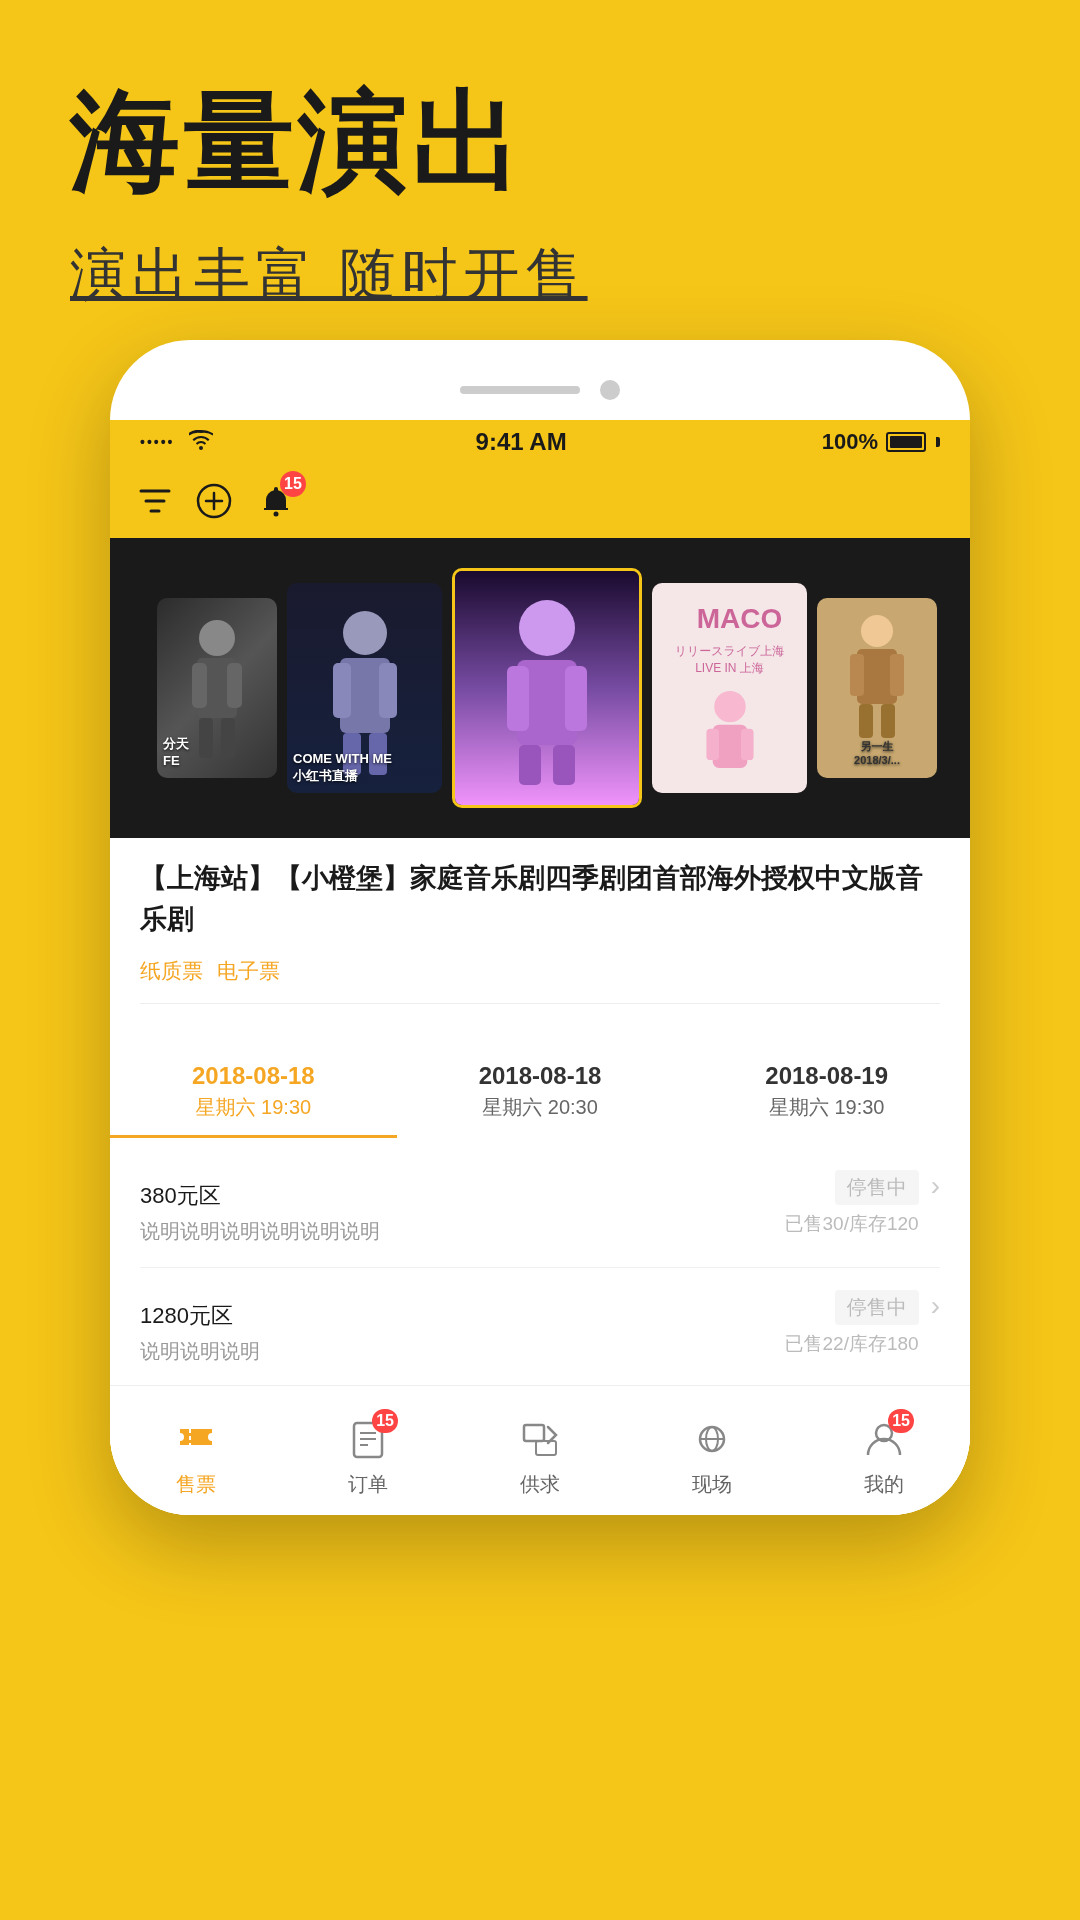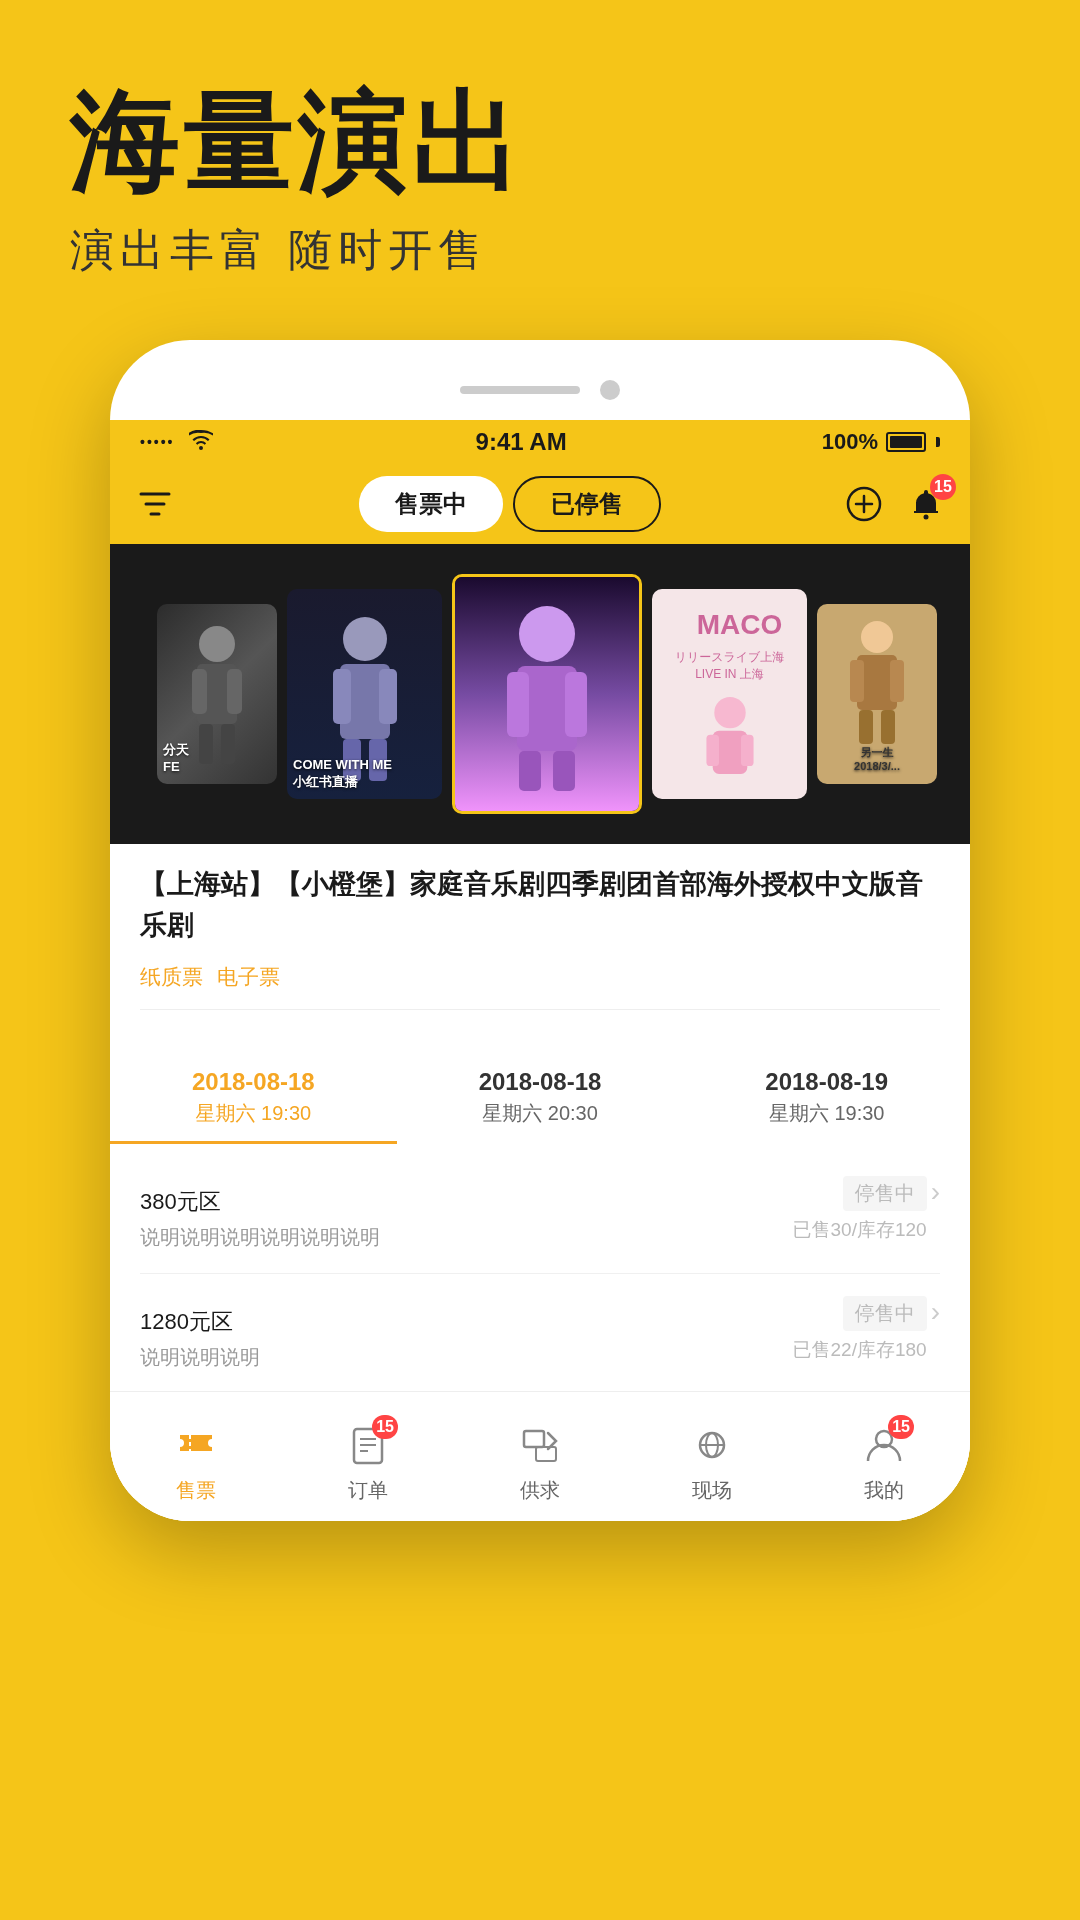--- a/index.html
+++ b/index.html
@@ -22,25 +22,26 @@
 
     .hero-title {
       font-size: 110px;
       font-weight: 900;
       color: #1a1a1a;
       line-height: 1.1;
       letter-spacing: 4px;
     }
 
     .hero-subtitle {
-      font-size: 44px;
+      font-size: 56px;
       color: #333;
-      margin-top: 20px;
+      margin-top: 36px;
       font-weight: 400;
       letter-spacing: 6px;
+      text-decoration: underline;
     }
 
     
     .phone-wrapper {
       position: absolute;
       top: 340px;
       left: 50%;
       transform: translateX(-50%);
       width: 860px;
       background: white;
@@ -369,21 +370,21 @@
     }
 
     .ticket-desc {
       font-size: 20px;
       color: #999;
       margin-top: 6px;
     }
 
     .ticket-status {
       text-align: right;
-      margin-right: 4px;
+      margin-right: 12px;
     }
 
     .ticket-status-label {
       font-size: 20px;
       color: #bbb;
       background: #f5f5f5;
       padding: 4px 12px;
       border-radius: 4px;
       margin-bottom: 6px;
       display: inline-block;
@@ -540,24 +541,20 @@
     </div>
   </div>
 
   <div class="app-nav">
     <div class="filter-icon">
       <svg width="34" height="34" viewBox="0 0 34 34" fill="none">
         <path d="M3 7h28M8 17h18M13 27h8" stroke="#1a1a1a" stroke-width="3" stroke-linecap="round"></path>
       </svg>
     </div>
 
-    <div class="tab-group">
-      <button class="tab-btn active">售票中</button>
-      <button class="tab-btn inactive">已停售</button>
-    </div>
 
     <div class="nav-actions">
       <div class="nav-action-btn">
         <svg width="36" height="36" viewBox="0 0 36 36">
           <circle cx="18" cy="18" r="16" stroke="#1a1a1a" stroke-width="2.5" fill="none"></circle>
           <path d="M18 10v16M10 18h16" stroke="#1a1a1a" stroke-width="2.5" stroke-linecap="round"></path>
         </svg>
       </div>
       <div class="nav-action-btn">
         <svg width="36" height="36" viewBox="0 0 36 36">

